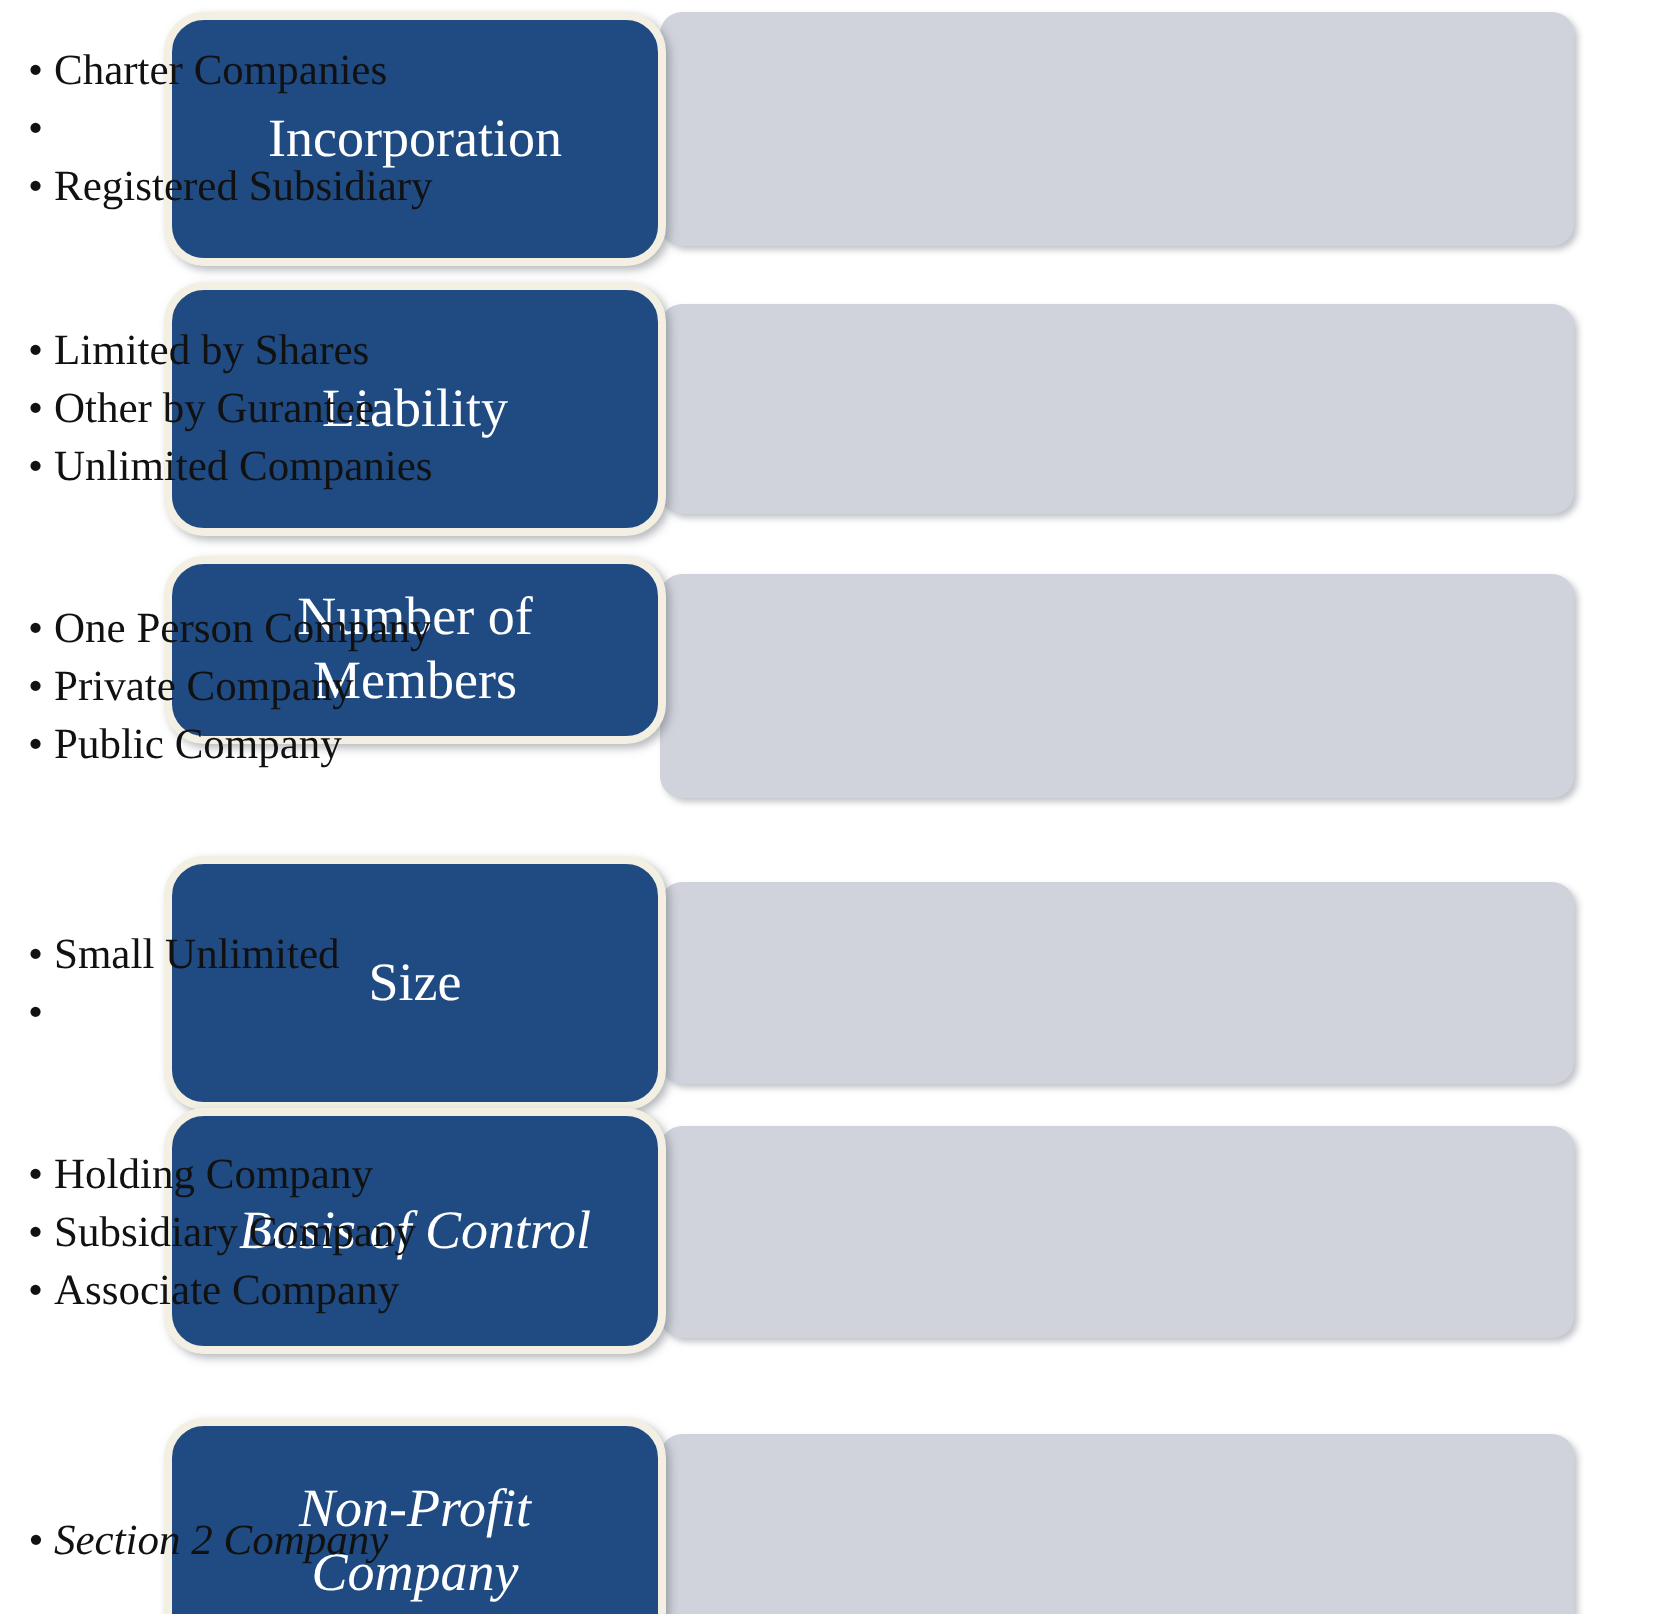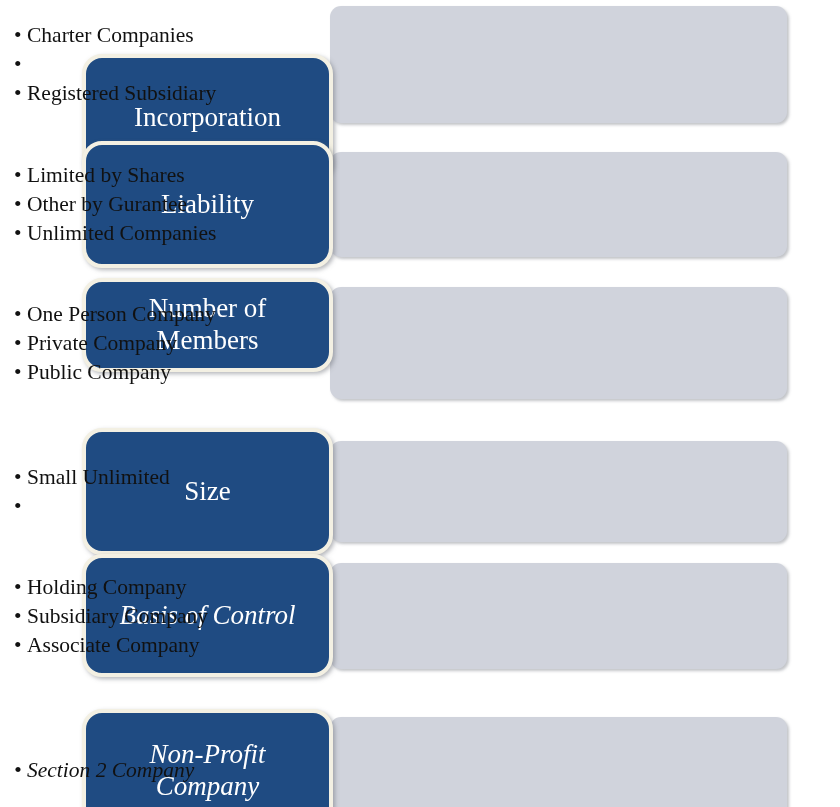--- a/index.html
+++ b/index.html
@@ -97,21 +97,21 @@
     color: #111111;
     font-size: 21.5px;
   }
 
   .bullet-label {
     display: inline-block;
   }
 
   
   #row-0 { top: 6px;   height: 117px; }
-  #row-0 .label-box { top: 0px;  height: 127px; margin-top: 48px; }
+  #row-0 .label-box { top: 0px;  height: 127px; }
 
   #row-1 { top: 152px; height: 105px; }
   #row-1 .label-box { top: -11px; height: 127px; }
 
   #row-2 { top: 287px; height: 112px; }
   #row-2 .label-box { top: -9px;  height: 94px; }
 
   #row-3 { top: 441px; height: 101px; }
   #row-3 .label-box { top: -13px; height: 127px; }
 

